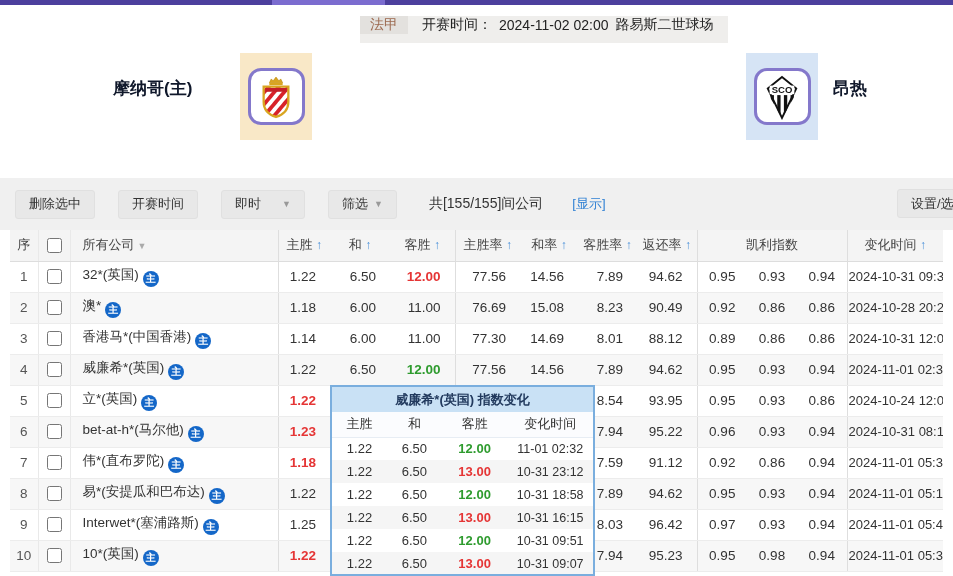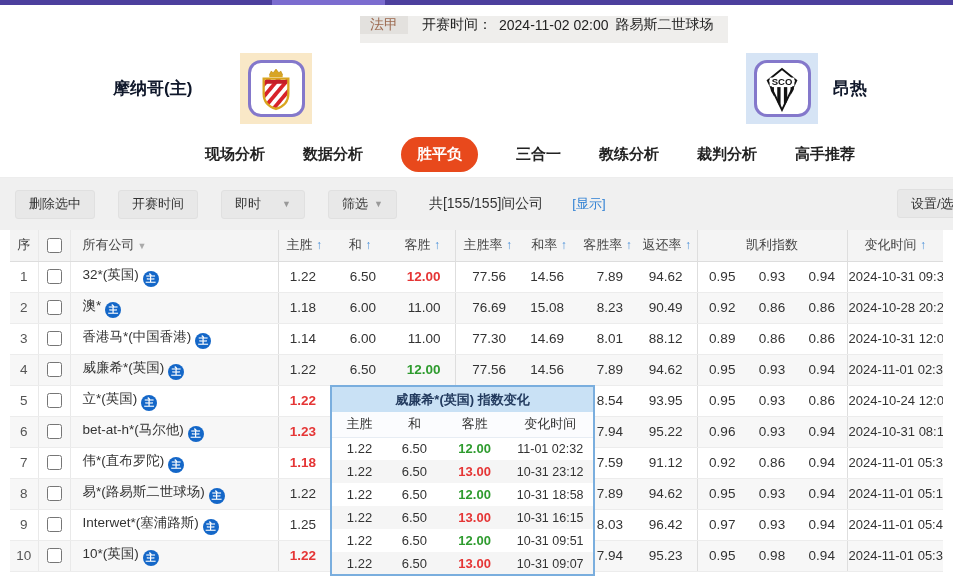--- a/index.html
+++ b/index.html
@@ -12,21 +12,21 @@
 
   
   .match-info { position:absolute; top:16px; left:360px; height:27px; display:flex; align-items:flex-start; background:#efeeec; font-size:14px; }
   .league-badge { background:#e3e1de; color:#9c6a50; padding:0 10px; display:flex; align-items:center; }
   .kickoff { padding:0 14px; display:flex; align-items:center; gap:7px; font-weight:normal; color:#222; white-space:nowrap; }
 
   
   .team-name { position:absolute; font-size:17px; font-weight:bold; color:#0f172a; white-space:nowrap;text-align:center; }
   .home-name { left:113px; top:77px; }
   .away-name { left:833px; top:77px; }
-  .crest-box { position:absolute; top:53px; width:72px; height:71px; display:flex; align-items:center; justify-content:center; }
+  .crest-box { position:absolute; top:53px; width:72px; height:87px; display:flex; align-items:center; justify-content:center; }
   .home-crest-box { left:240px; background:#f9e8c7; }
   .away-crest-box { left:746px; background:#d6e4f5; }
   .crest-inner { width:57px; height:57px; background:#fff; border:3px solid #8478cb; border-radius:13px; display:flex; align-items:center; justify-content:center; }
 
   .countdown { position:absolute; left:453px; top:79px; display:flex; align-items:center; font-size:15px; color:#333; white-space:nowrap; }
   .countdown-value { background:#f1f1f1; color:#1558c0; font-size:21px; font-weight:bold; padding:2px 11px; margin:0 7px; }
 
   
   .navbar { position:absolute; top:131px; left:0; width:953px; height:47px; border-bottom:1px solid #ededed; display:flex; align-items:center; justify-content:center; padding-left:107px; gap:38px; font-size:15px; font-weight:bold; color:#222; }
   .nav-tab { cursor:pointer; white-space:nowrap; }
@@ -122,29 +122,20 @@
           <rect x="22" y="22" width="3.5" height="24" fill="#111"></rect>
           <rect x="29" y="22" width="3.5" height="24" fill="#111"></rect>
         </g>
         <rect x="7" y="12" width="26" height="9" fill="#ffffff"></rect>
         <text x="20" y="20" text-anchor="middle" font-size="10" font-weight="bold" fill="#111">SCO</text>
       </svg>
     </div>
   </div>
   <div class="team-name away-name">昂热</div>
 
-  <div class="navbar">
-    <span class="nav-tab">现场分析</span>
-    <span class="nav-tab">数据分析</span>
-    <span class="nav-tab active">胜平负</span>
-    <span class="nav-tab">三合一</span>
-    <span class="nav-tab">教练分析</span>
-    <span class="nav-tab">裁判分析</span>
-    <span class="nav-tab">高手推荐</span>
-  </div>
 
   <div class="toolbar">
     <span class="tbtn">删除选中</span>
     <span class="tbtn">开赛时间</span>
     <span class="tbtn wide">
       <span>即时</span>
       <span class="caret">▼</span>
     </span>
     <span class="tbtn">
       <span>筛选</span>
@@ -297,21 +288,21 @@
         <td class="c-num">7.59</td>
         <td class="c-num b-rg">91.12</td>
         <td class="c-kelly">0.92</td>
         <td class="c-kelly">0.86</td>
         <td class="c-kelly b-rg">0.94</td>
         <td class="c-time">2024-11-01 05:36</td>
       </tr>
       <tr class="alt">
         <td class="c-idx b-r">8</td>
         <td class="c-chk b-r"><input type="checkbox" style=""></td>
-        <td class="c-company b-rg"><span>易*(路易斯二世球场)</span><span class="badge-main">主</span></td>
+        <td class="c-company b-rg"><span>易*(安提瓜和巴布达)</span><span class="badge-main">主</span></td>
         <td class="c-num">1.22</td>
         <td class="c-num"></td>
         <td class="c-num b-rg"></td>
         <td class="c-num"></td>
         <td class="c-num"></td>
         <td class="c-num">7.89</td>
         <td class="c-num b-rg">94.62</td>
         <td class="c-kelly">0.95</td>
         <td class="c-kelly">0.93</td>
         <td class="c-kelly b-rg">0.94</td>

